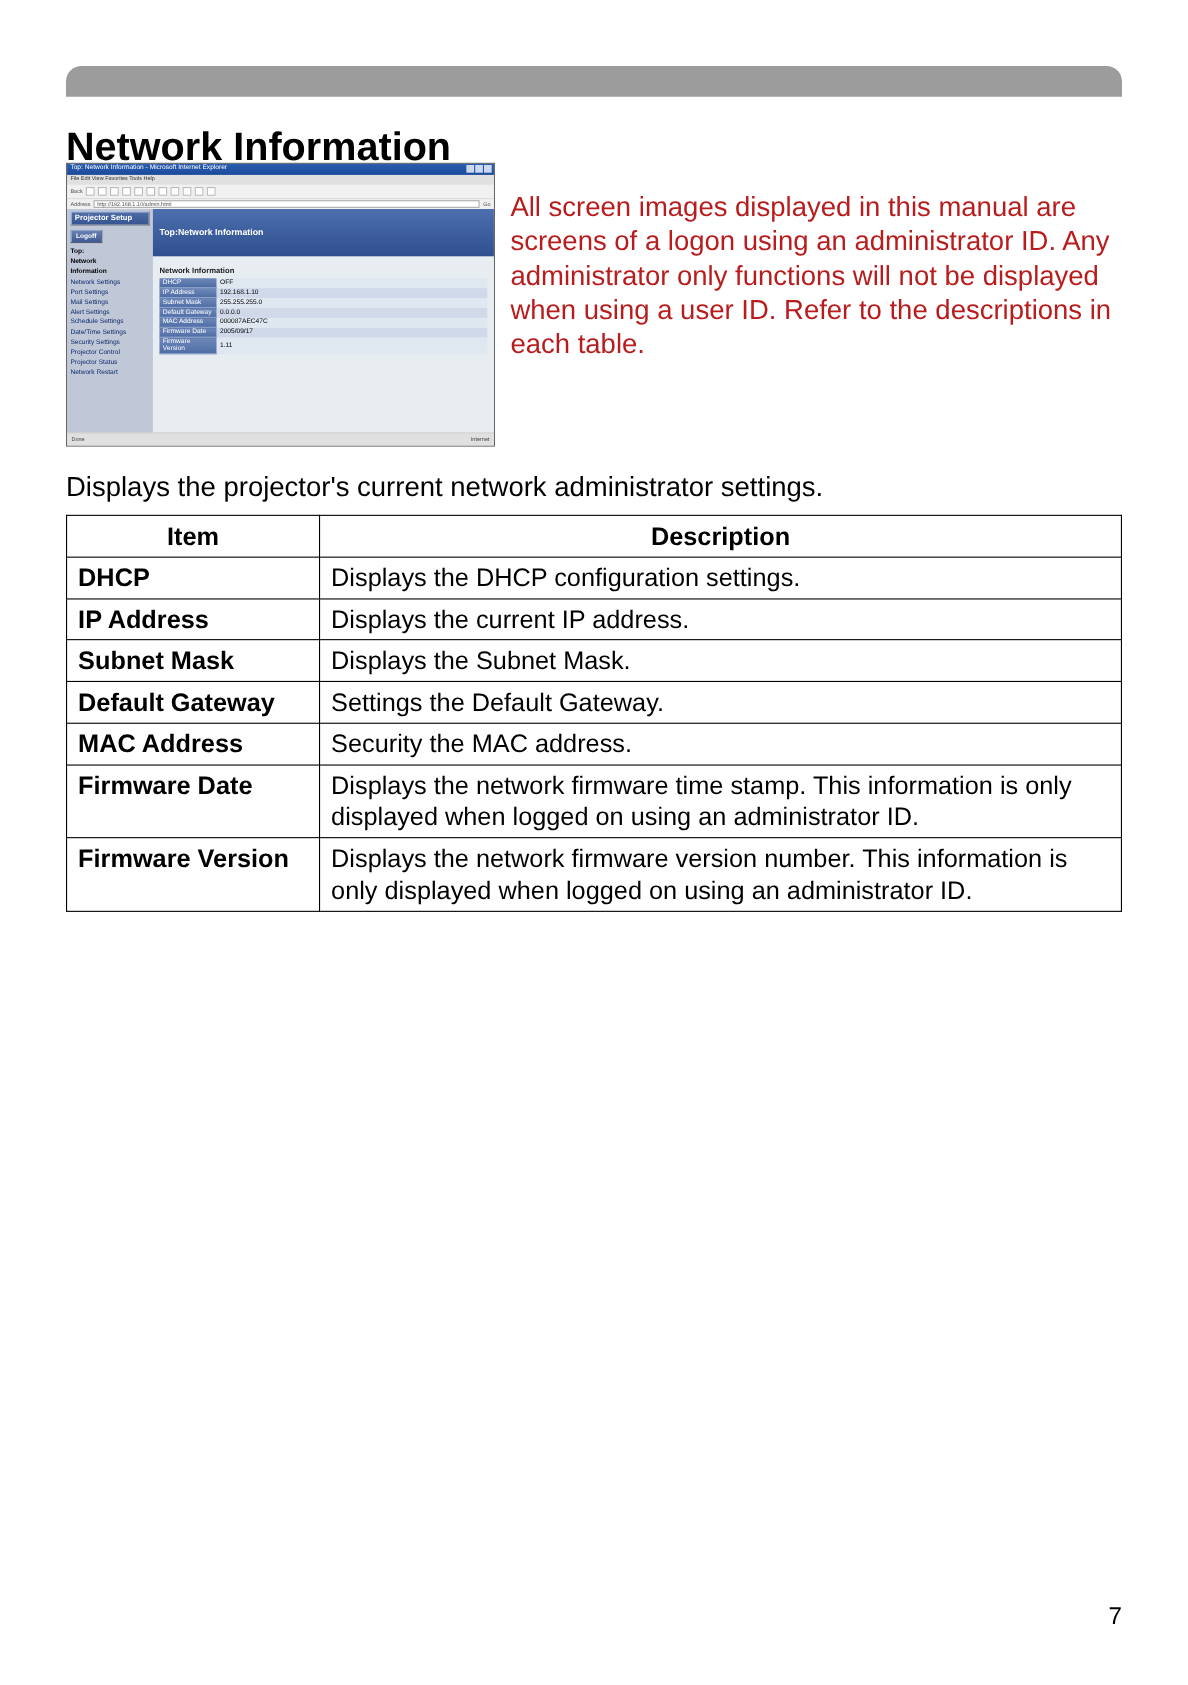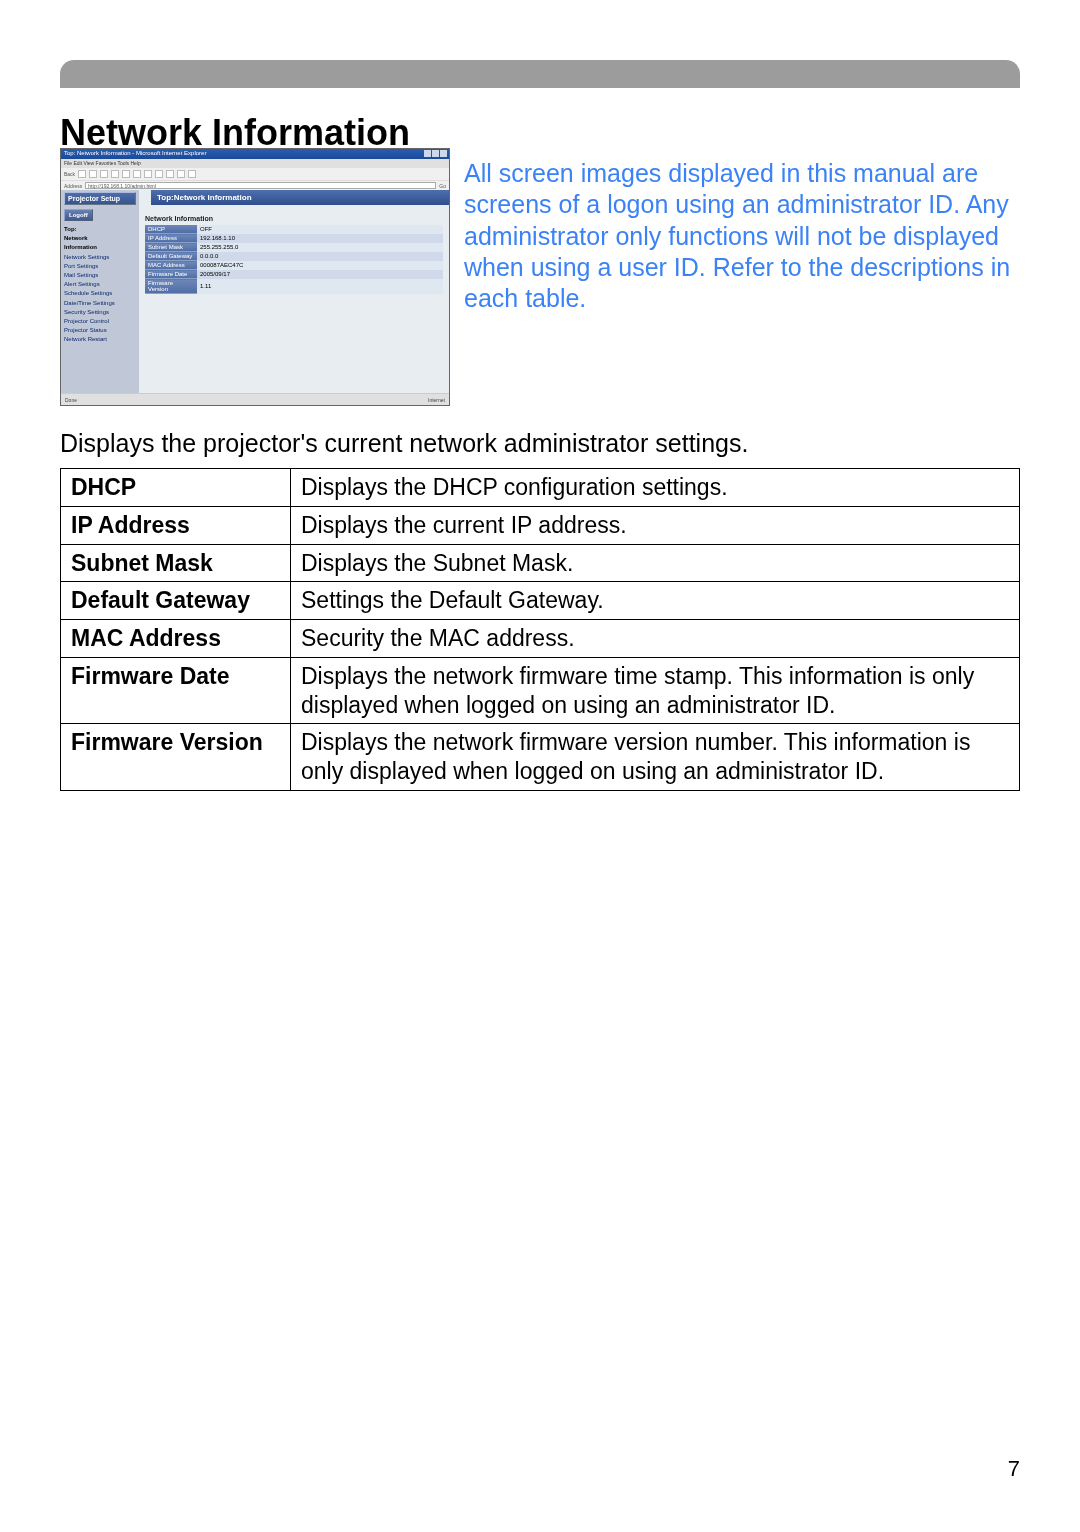--- a/index.html
+++ b/index.html
@@ -134,22 +134,21 @@
   .ss-side .nav-item.active { font-weight: bold; color: #000; }
   .ss-main {
     flex: 1;
     background: #e8edf2;
   }
   .ss-main-header {
     background: linear-gradient(#4d6fad,#2f4f8f);
     color: #fff;
     font-weight: bold;
     font-size: 8px;
-    padding: 3px 6px;
-    margin-left: 12px;
+    padding: 17px 6px;
   }
   .ss-main-body {
     padding: 6px;
   }
   .ss-main-body .sub-title {
     font-size: 7px; font-weight: bold; color: #222;
     margin: 4px 0 3px;
   }
   .ss-table {
     width: 100%;
@@ -174,25 +173,25 @@
     display: flex;
     align-items: center;
     font-size: 5px;
     color: #444;
     justify-content: space-between;
     padding: 0 4px;
   }
   .intro-text {
     position: absolute;
     left: 464px;
-    top: 158px;
+    top: 173px;
     right: 60px;
     font-size: 25px;
     line-height: 1.25;
-    color: #3b82f6;
+    color: #b91c1c;
   }
   .subtext {
     position: absolute;
     left: 60px;
     top: 428px;
     right: 60px;
     font-size: 25px;
     line-height: 1.25;
   }
   table.desc-table {
@@ -325,20 +324,24 @@
     <span>Internet</span>
   </div>
 </div>
 
 <p class="intro-text">All screen images displayed in this manual are screens of a logon using an administrator ID. Any administrator only functions will not be displayed when using a user ID. Refer to the descriptions in each table.</p>
 
 <p class="subtext">Displays the projector's current network administrator settings.</p>
 
 <table class="desc-table">
   <tbody>
+      <tr>
+    <th>Item</th>
+    <th>Description</th>
+  </tr>
   <tr>
     <td class="item-col">DHCP</td>
     <td>Displays the DHCP configuration settings.</td>
   </tr>
   <tr>
     <td class="item-col">IP Address</td>
     <td>Displays the current IP address.</td>
   </tr>
   <tr>
     <td class="item-col">Subnet Mask</td>

